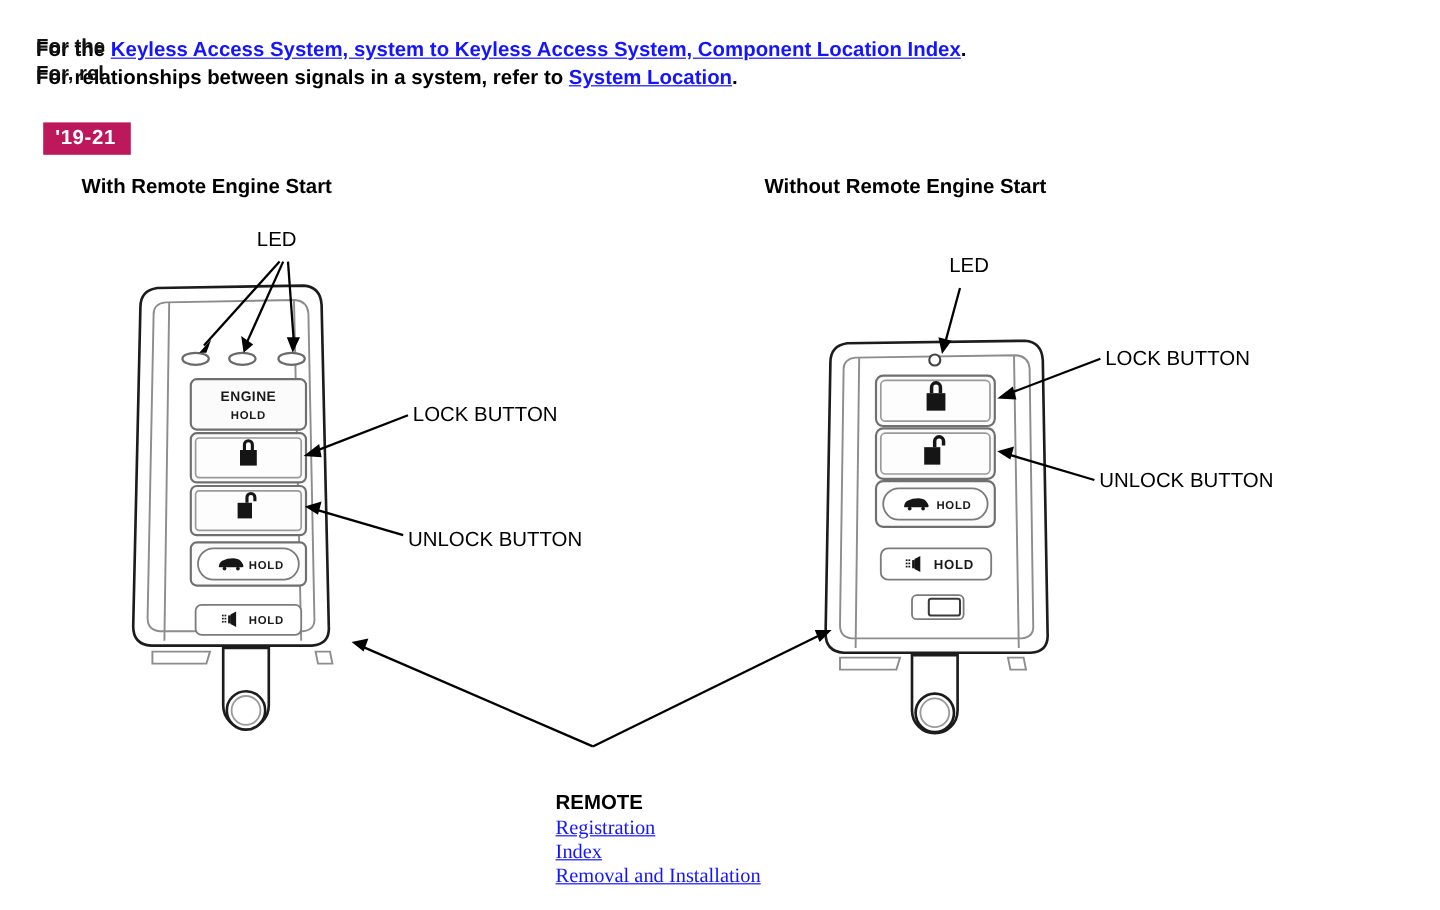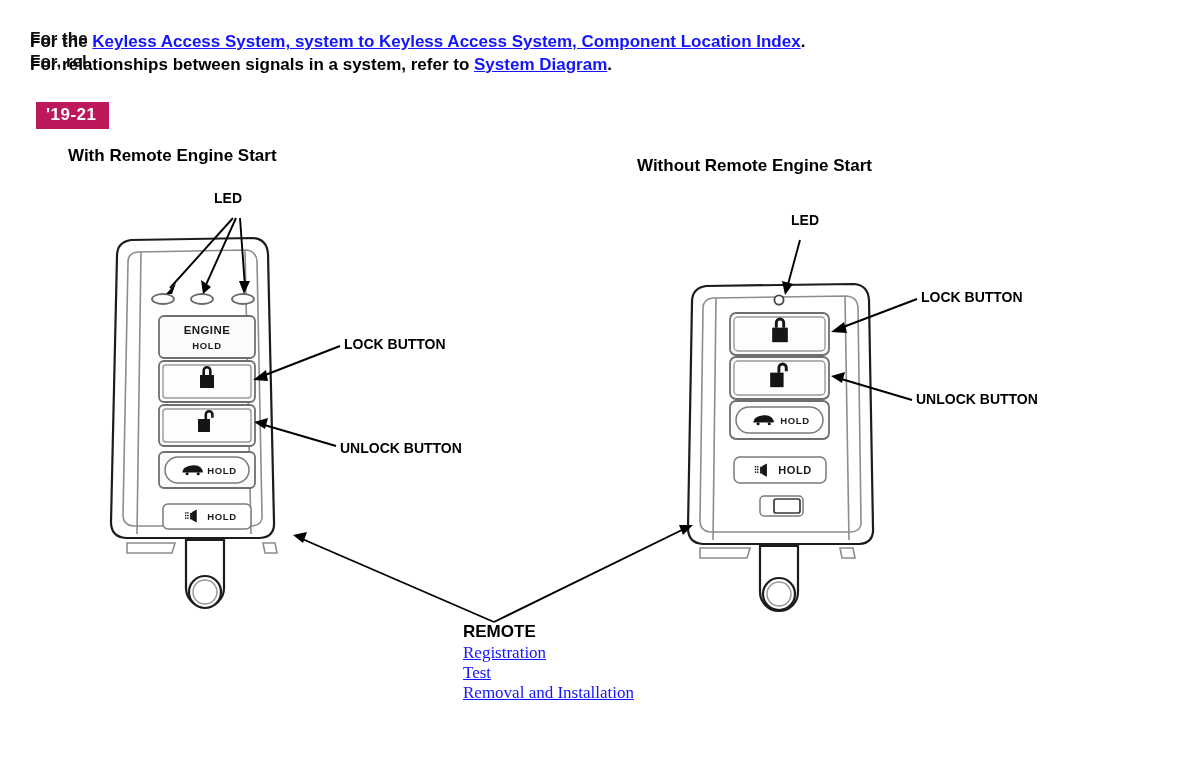--- a/index.html
+++ b/index.html
@@ -68,27 +68,27 @@
   }
 
   
   .col-heading {
     position: absolute;
     font-size: 17px;
     font-weight: bold;
     white-space: nowrap;
   }
   #heading-left  { left: 68px;  top: 146px; }
-  #heading-right { left: 637px; top: 146px; margin-top: 10px; }
+  #heading-right { left: 637px; top: 146px; }
 
   
   .callout {
     position: absolute;
-    font-size: 14px;
-    font-weight: bold;
+    font-size: 17px;
+    font-weight: normal;
     white-space: nowrap;
   }
   #label-led-left      { left: 214px; top: 190px; }
   #label-lock-left     { left: 344px; top: 336px; }
   #label-unlock-left   { left: 340px; top: 440px; }
   #label-led-right     { left: 791px; top: 212px; }
   #label-lock-right    { left: 921px; top: 289px; }
   #label-unlock-right  { left: 916px; top: 391px; }
 
   
@@ -96,20 +96,21 @@
     position: absolute;
     left: 463px;
     top: 622px;
     font-size: 17px;
     line-height: 20px;
   }
   .remote-title {
     font-weight: bold;
     font-size: 17px;
     margin-bottom: 1px;
+    margin-top: 37px;
   }
   .remote-link {
     display: block;
     color: #1414ff;
     text-decoration: underline;
     font-size: 17px;
     line-height: 20px;
     white-space: nowrap;
     font-family: Liberation Serif, serif;
   }
@@ -179,41 +180,41 @@
 
 <div class="notes">
 
   <div class="note-line">
     <span class="note-ghost">For the</span>
     <span>For the</span><span> </span><a class="note-link" href="#">Keyless Access System, system to Keyless Access System, Component Location Index</a><span class="note-dot">.</span>
   </div>
 
   <div class="note-line">
     <span class="note-ghost">For, rel</span>
-    <span>For relationships between signals in a system, refer to</span><span> </span><a class="note-link" href="#">System Diagram</a><span class="note-dot">.</span>
+    <span>For relationships between signals in a system, refer to</span><span> </span><a class="note-link" href="#">System Location</a><span class="note-dot">.</span>
   </div>
 
 </div>
 
 <div class="year-badge">'19-21</div>
 
 <div class="col-heading" id="heading-left">With Remote Engine Start</div>
 <div class="col-heading" id="heading-right">Without Remote Engine Start</div>
 
 <div class="callout" id="label-led-left">LED</div>
 <div class="callout" id="label-lock-left">LOCK BUTTON</div>
 <div class="callout" id="label-unlock-left">UNLOCK BUTTON</div>
 <div class="callout" id="label-led-right">LED</div>
 <div class="callout" id="label-lock-right">LOCK BUTTON</div>
 <div class="callout" id="label-unlock-right">UNLOCK BUTTON</div>
 
 <div class="remote-block">
   <div class="remote-title">REMOTE</div>
   <a class="remote-link" href="#">Registration</a>
-  <a class="remote-link" href="#">Test</a>
+  <a class="remote-link" href="#">Index</a>
   <a class="remote-link" href="#">Removal and Installation</a>
 </div>
 
 <svg id="artwork" viewBox="0 0 1200 758">
 
   <defs>
 
     <g id="lock-closed">
       <path d="M -7 -3 h 14 v 13 h -14 z"></path>
       <path d="M -4.6 -3 v -4.4 a 4.6 4.6 0 0 1 9.2 0 v 4.4 h -2.6 v -4.4 a 2 2 0 0 0 -4 0 v 4.4 z"></path>

